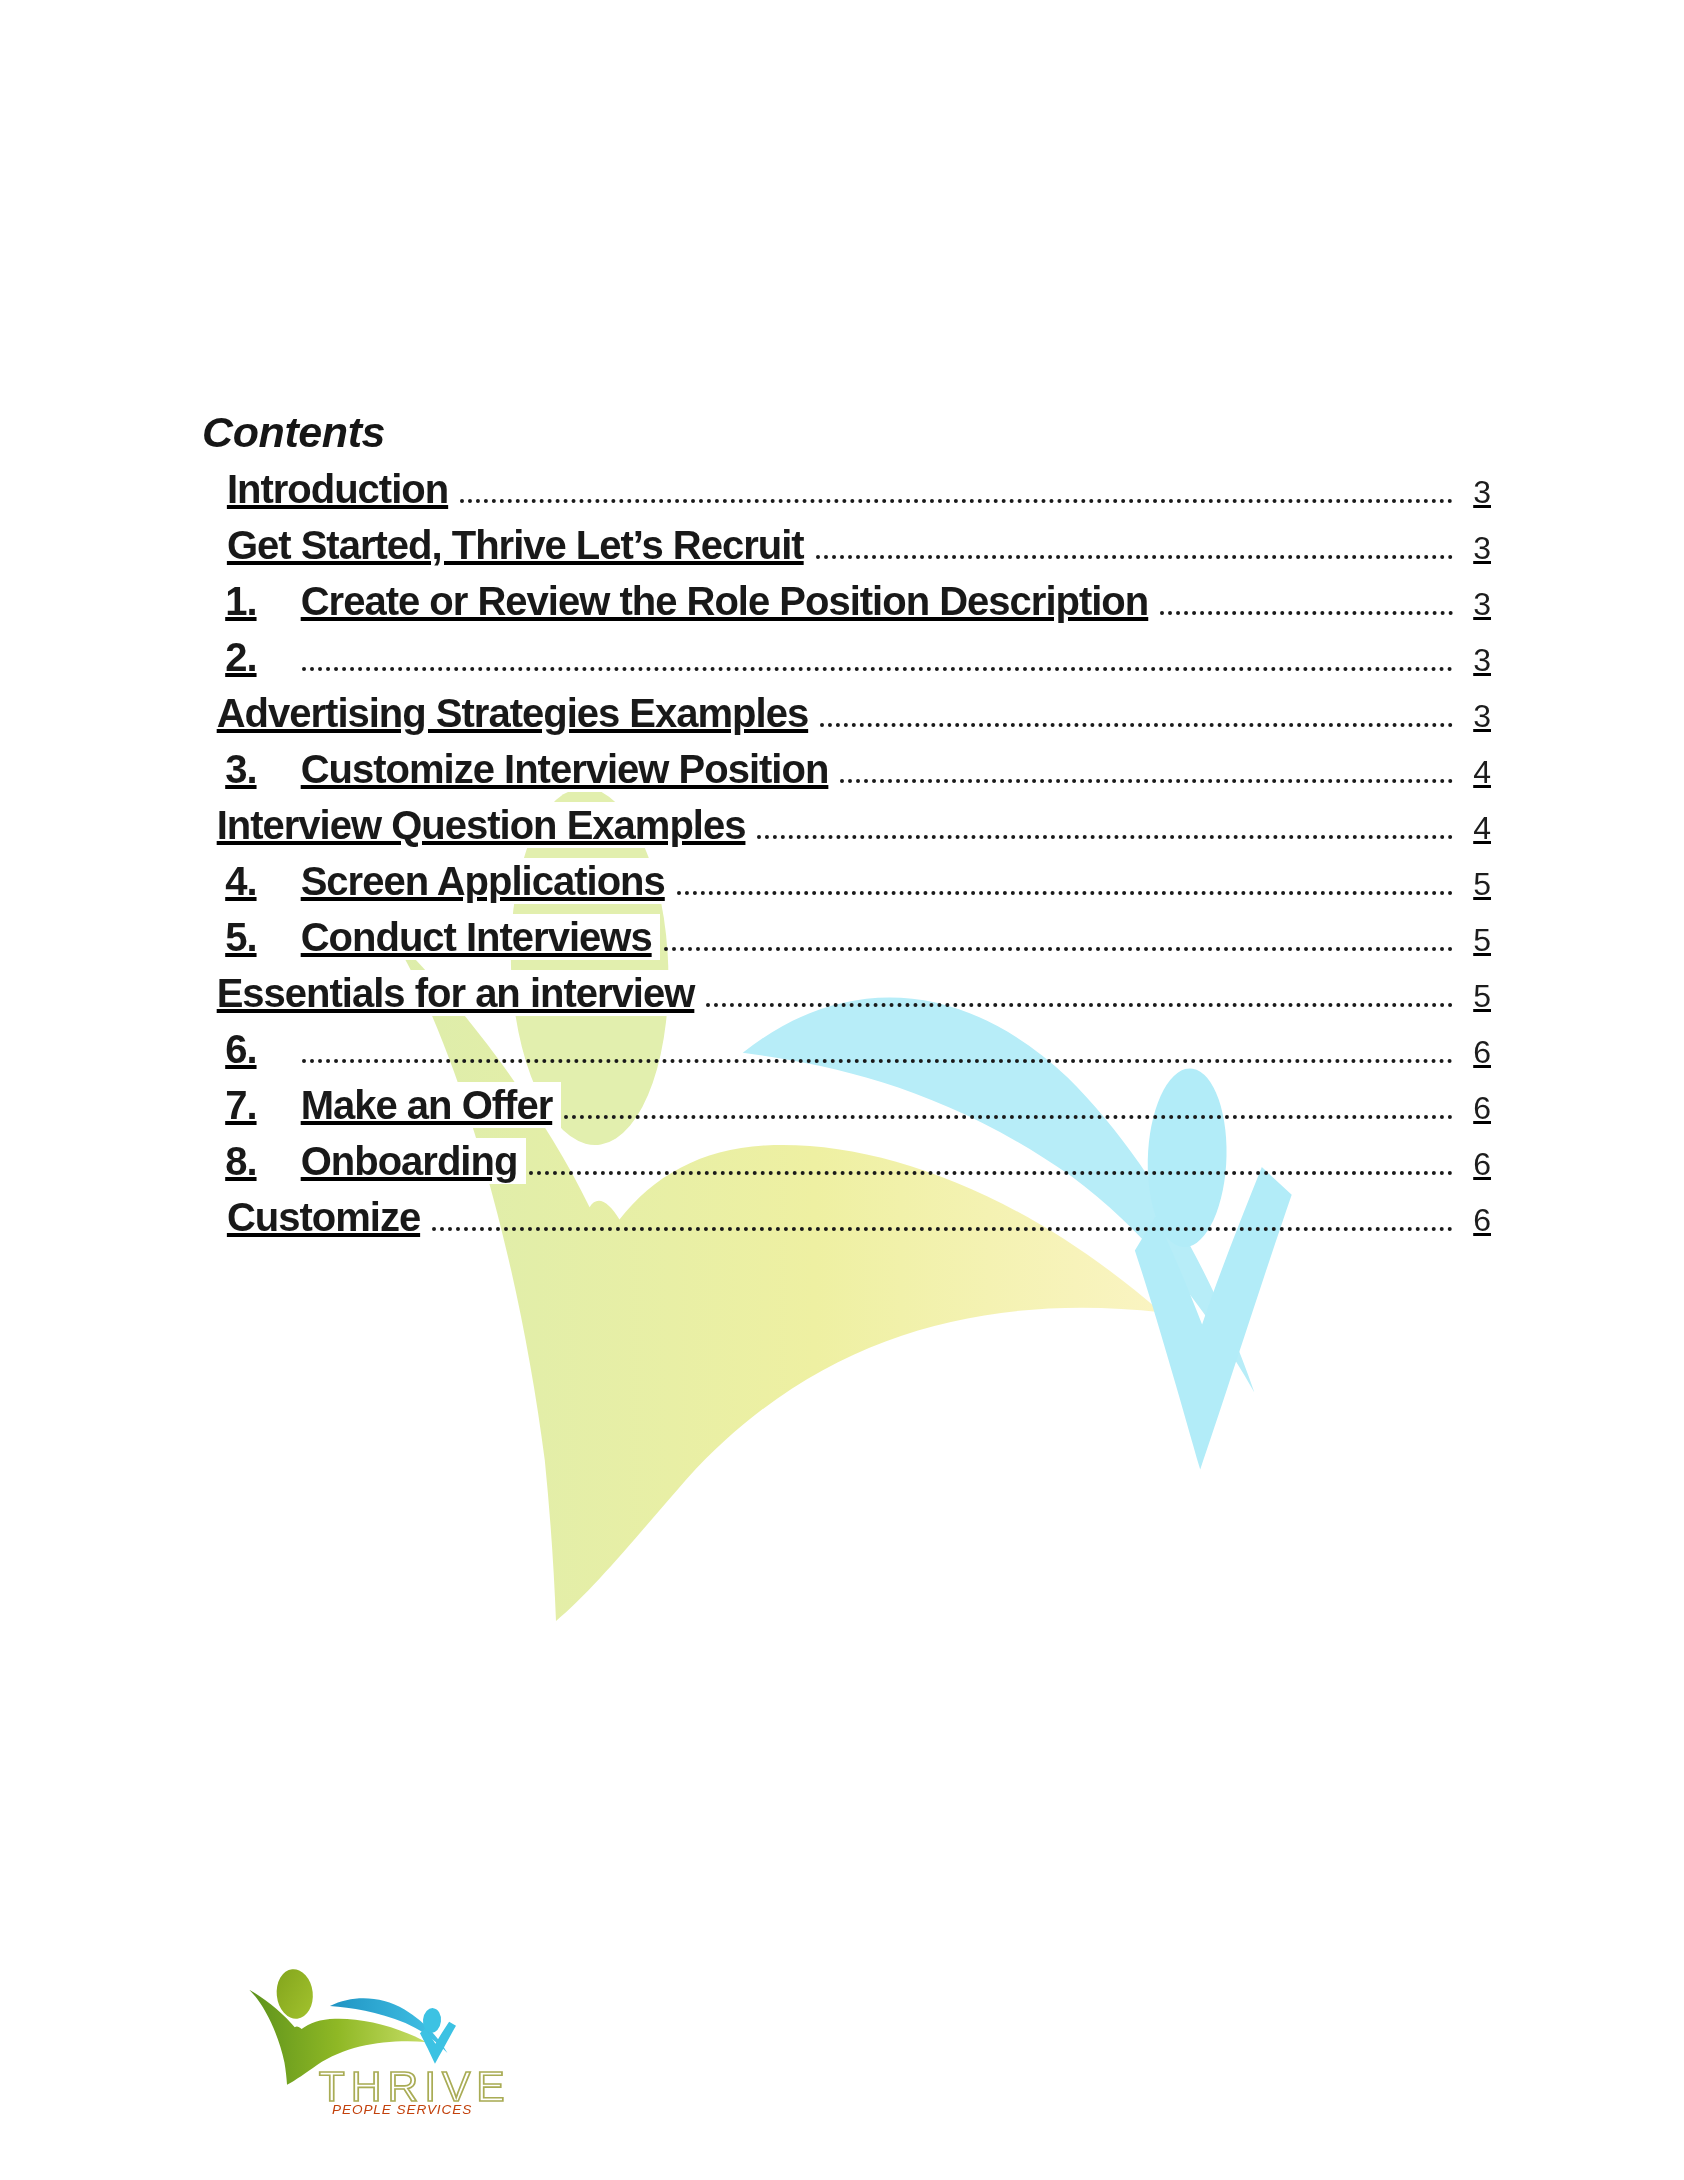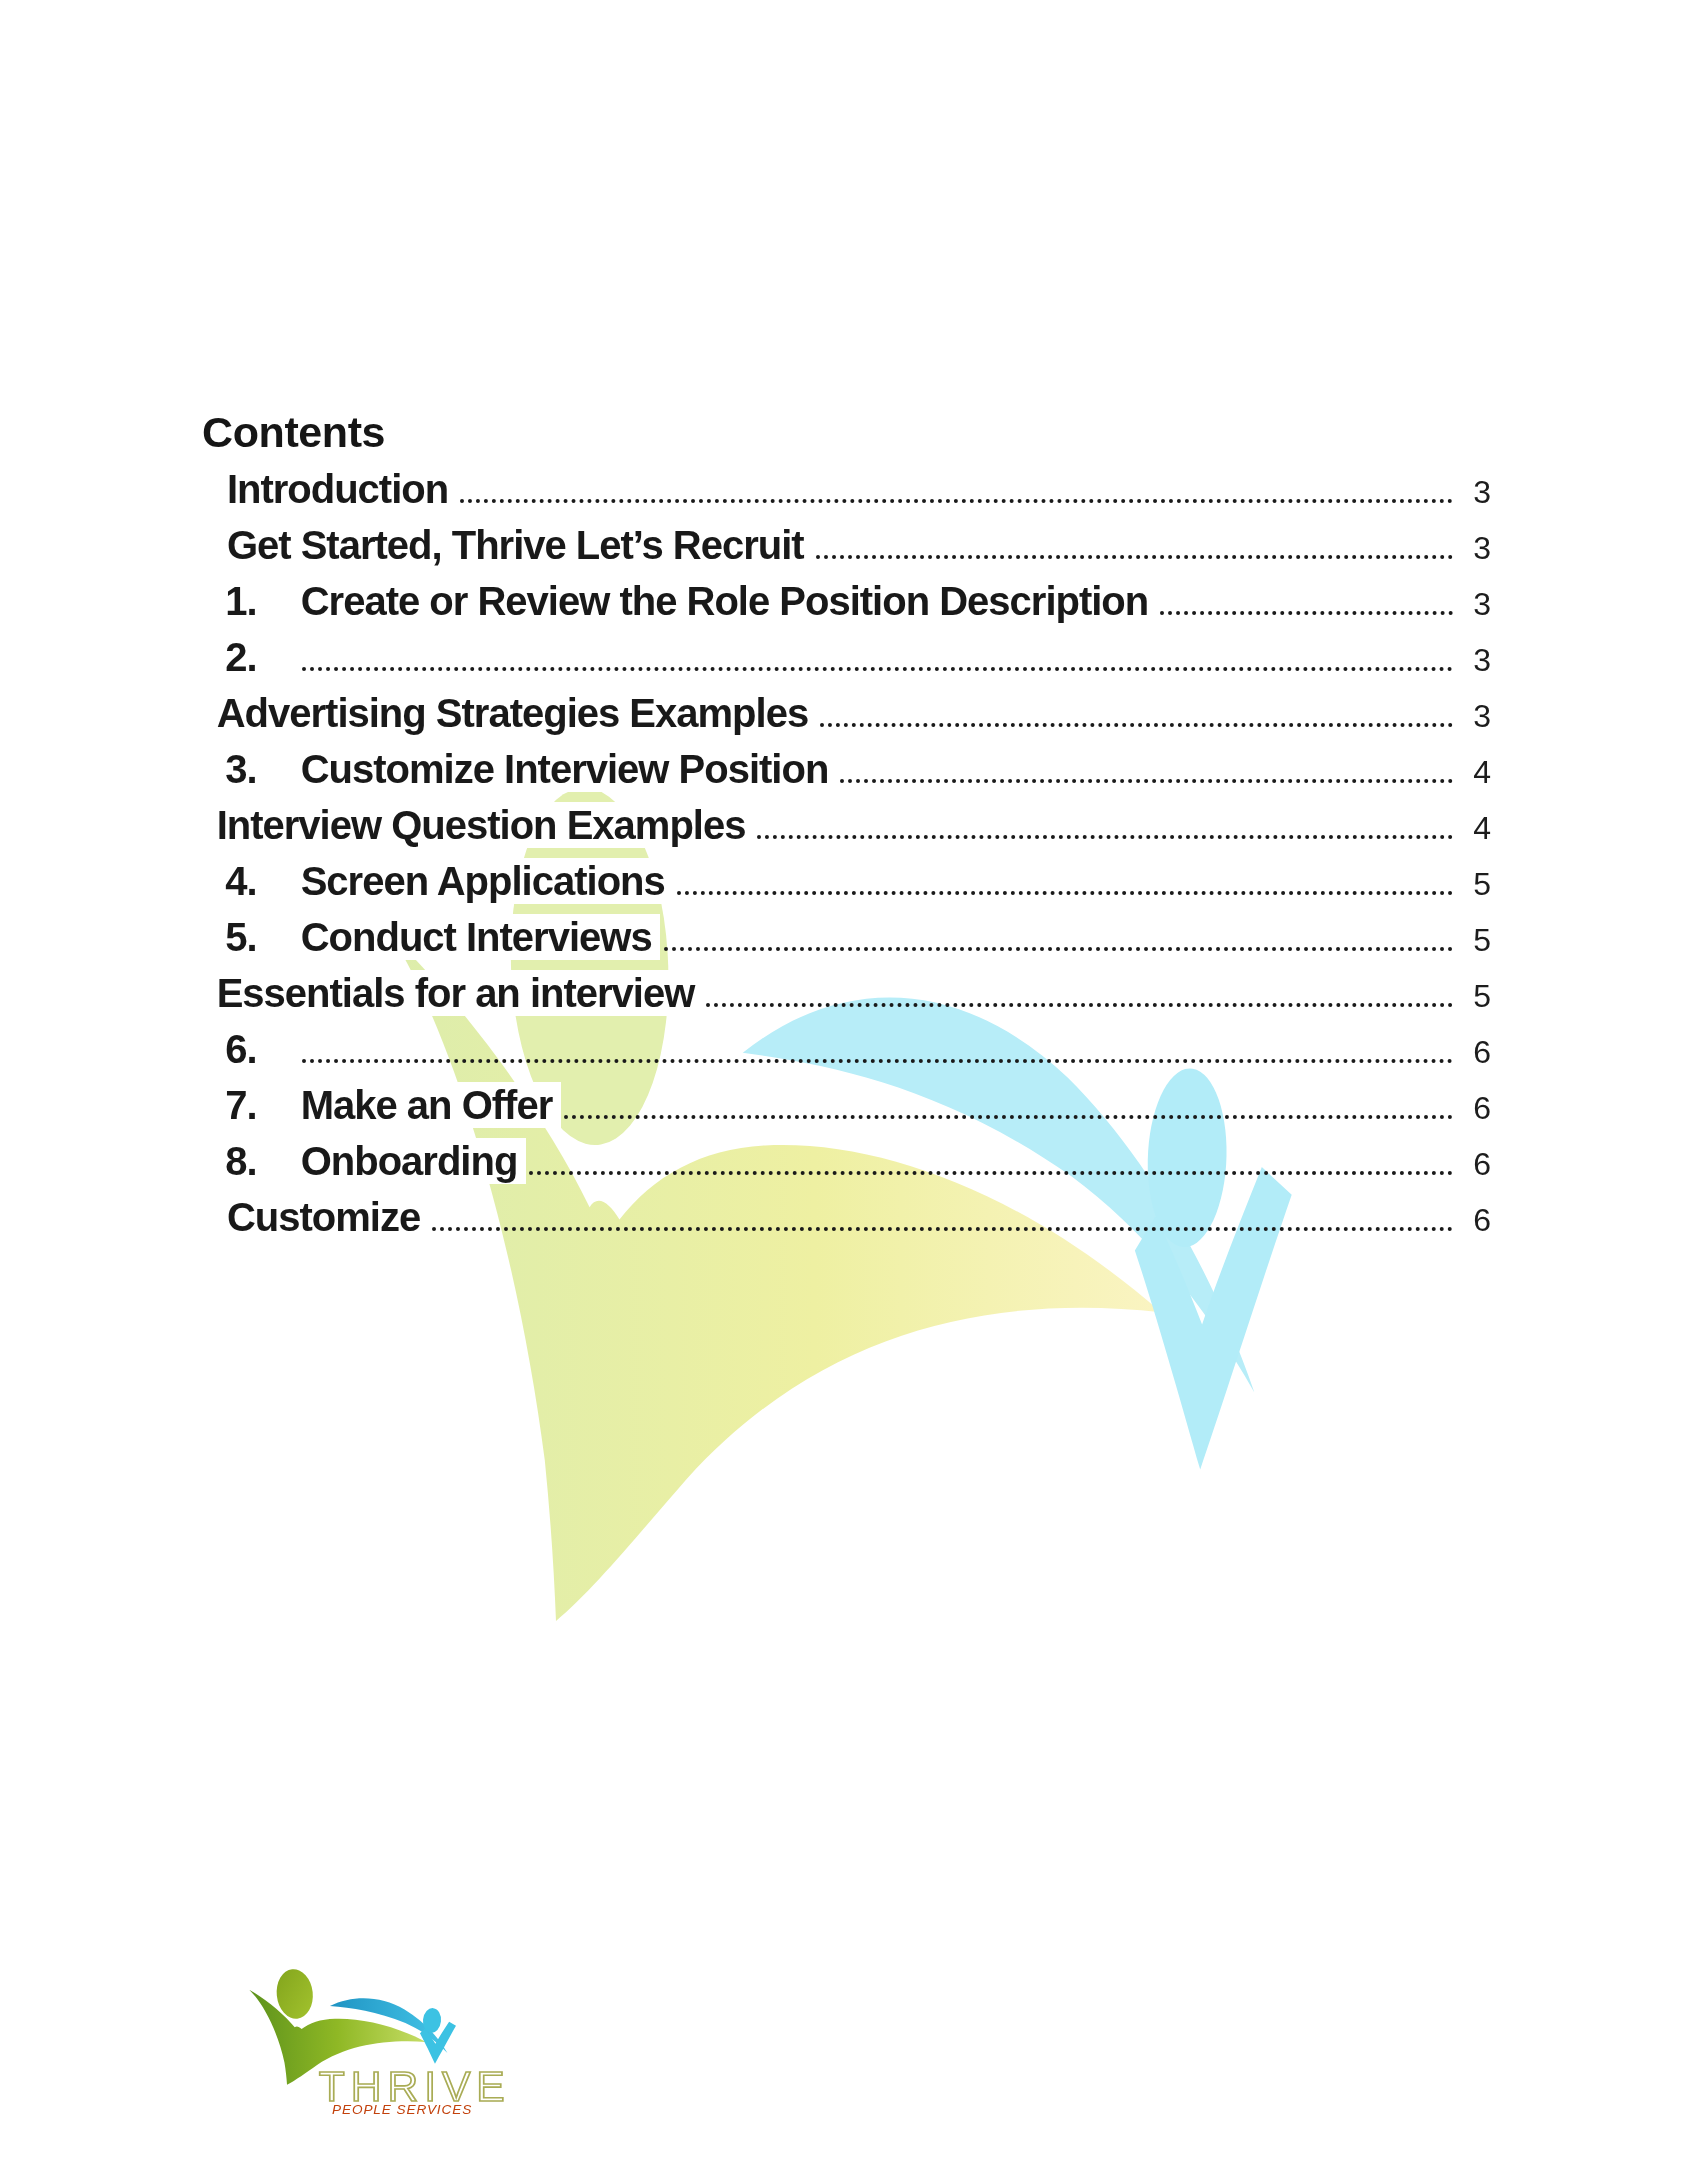--- a/index.html
+++ b/index.html
@@ -10,28 +10,29 @@
   
   .watermark{
     position:absolute;left:373px;top:707px;width:971px;height:988px;
     z-index:0;pointer-events:none;
   }
   
   .contents-heading{
     position:absolute;left:202px;top:378px;z-index:2;
     font-size:43px;line-height:51px;font-weight:700;color:#161616;
     letter-spacing:-0.4px;
+    font-style:italic;
   }
   
   .toc{
     position:absolute;left:215px;top:464px;width:1276px;z-index:2;
   }
   .toc-row{
     height:56px;box-sizing:border-box;padding-top:1.7px;
-    display:flex;align-items:baseline;
+    display:flex;align-items:baseline;text-decoration:underline;
   }
   .lbl{
     background:#fff;line-height:46px;font-weight:700;font-size:40px;
     color:#191919;letter-spacing:-1px;white-space:nowrap;
     padding:0 8.5px 0 1.7px;font-stretch:condensed;
   }
   .num{
     background:#fff;line-height:46px;font-weight:700;font-size:40px;
     color:#191919;letter-spacing:-1px;white-space:nowrap;
     width:84px;box-sizing:border-box;padding-left:10.2px;flex:0 0 auto;

